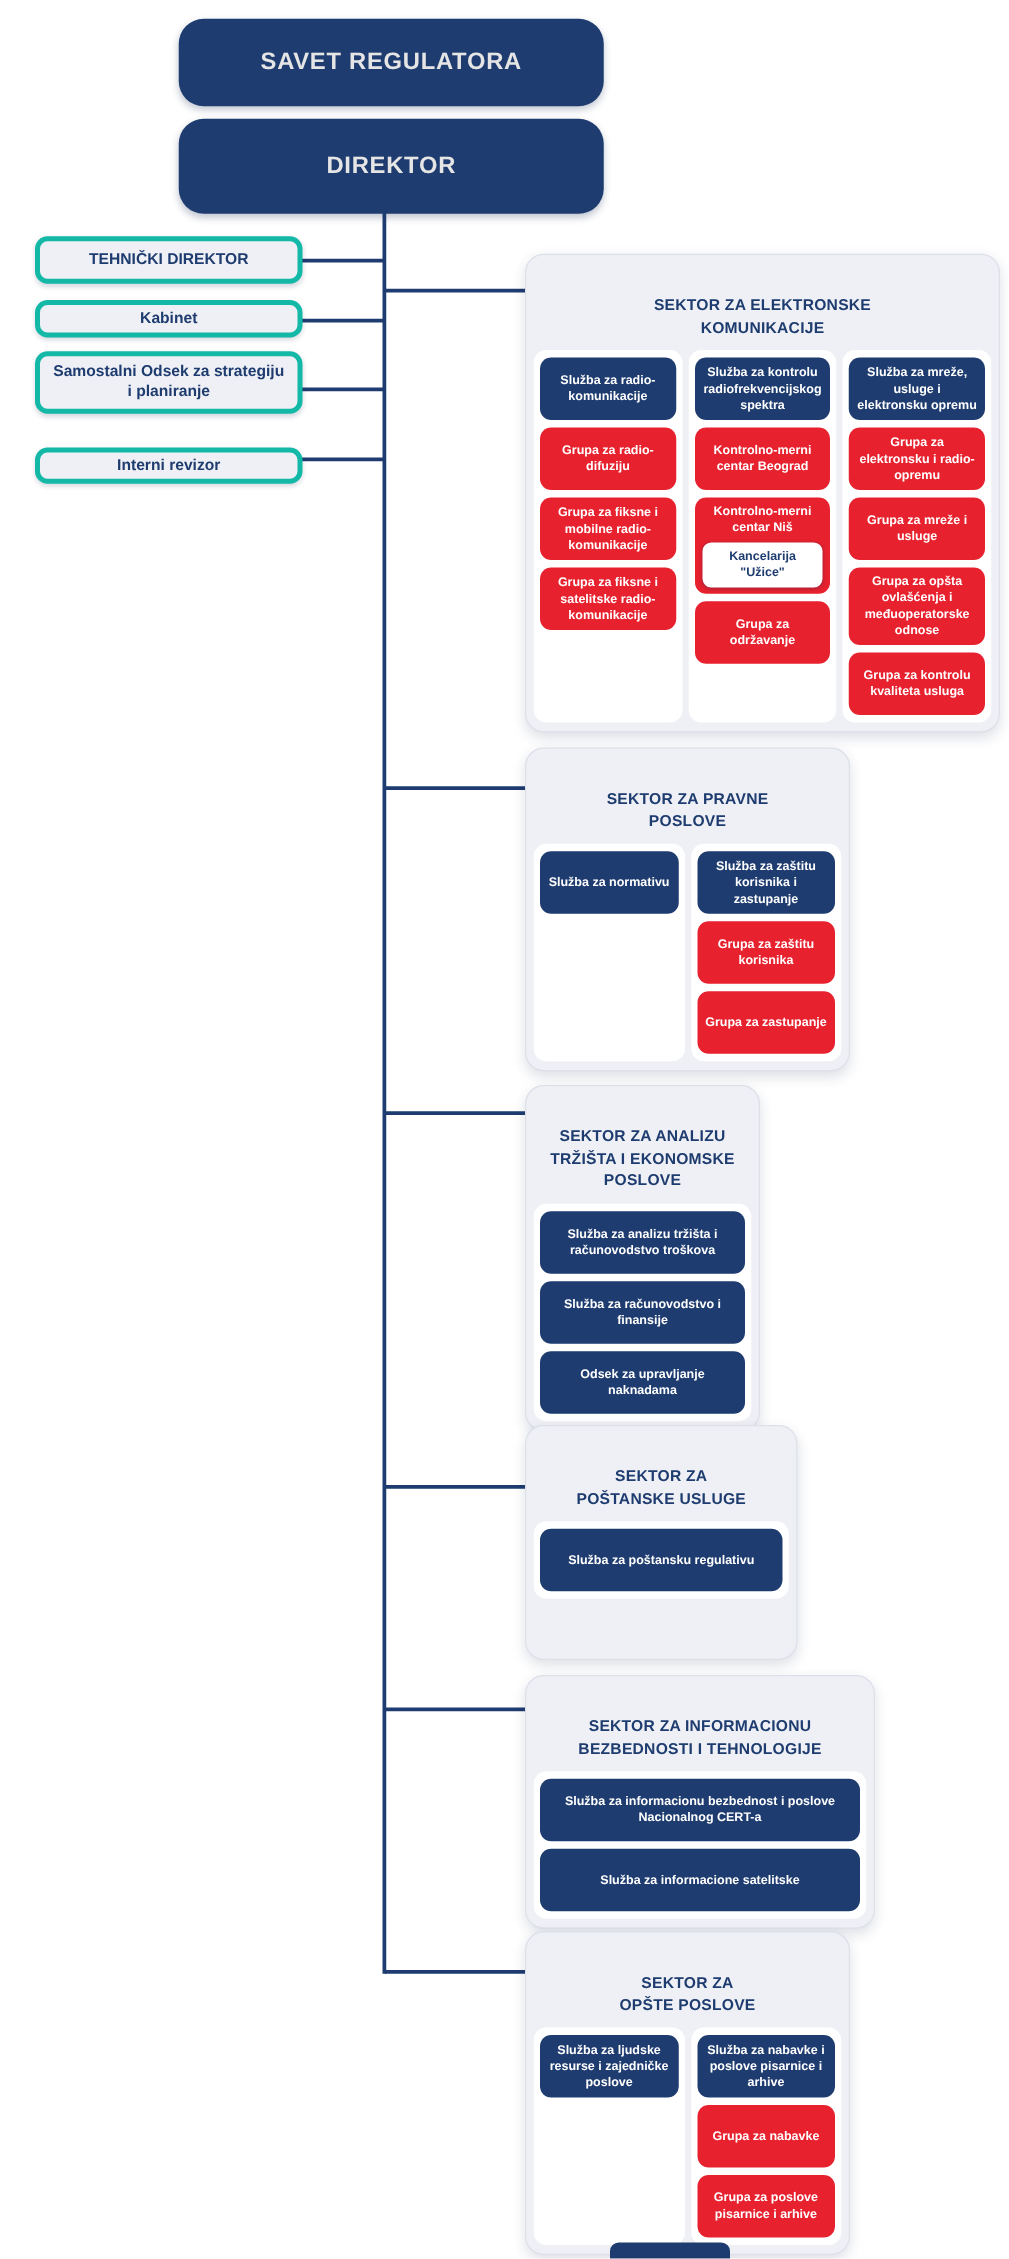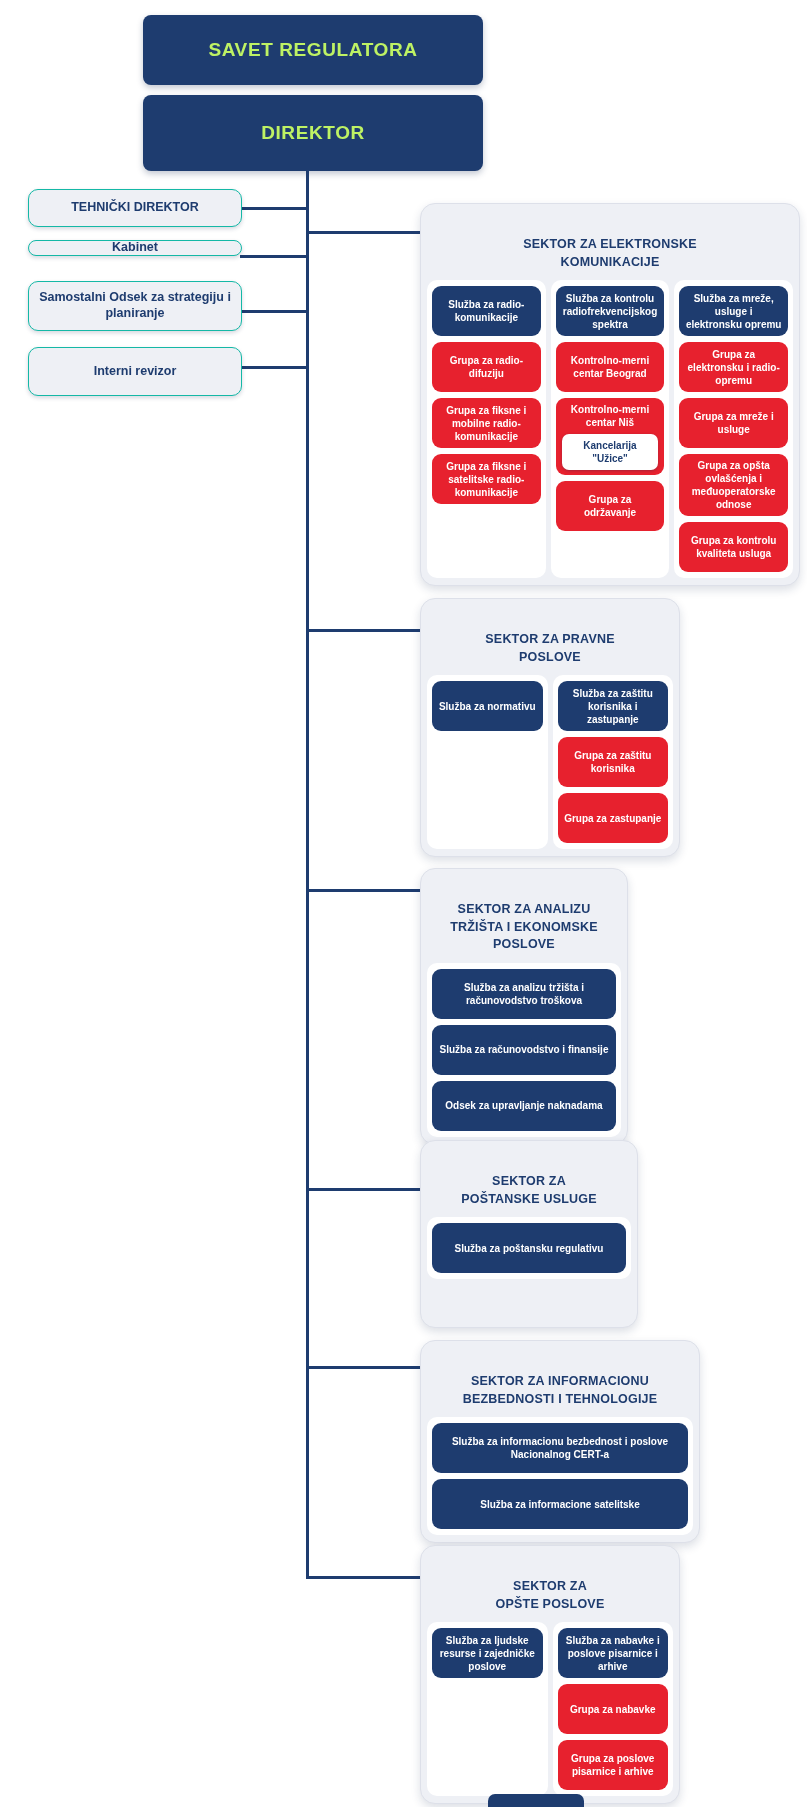--- a/index.html
+++ b/index.html
@@ -1,20 +1,20 @@
 <!DOCTYPE html>
 <html style="--navy: #1e3c6f; --red: #e7212e;"><head>
 <meta charset="utf-8">
 <style>
   html,body{margin:0;padding:0;background:#ffffff;}
   #canvas{position:relative;width:807px;height:1807px;background:#ffffff;overflow:hidden;
           font-family:"Liberation Sans", sans-serif;}
 
   
-  .topbox{position:absolute;background:var(--navy);color:#bef264;border-radius:8px;
+  .topbox{position:absolute;background:var(--navy);color:#e5e5e5;border-radius:20px;
           display:flex;align-items:center;justify-content:center;font-weight:bold;
           font-size:19px;letter-spacing:.6px;box-shadow:0 3px 6px rgba(20,40,80,.25);}
   #savet{left:143px;top:15px;width:340px;height:70px;}
   #direktor{left:143px;top:95px;width:340px;height:76px;}
 
   
   .line{position:absolute;background:var(--navy);}
   .hline{height:3px;}
   #trunk{left:306px;top:157px;width:3px;height:1422px;}
   #cl0{left:240px;top:207px;width:68px}
@@ -23,35 +23,35 @@
   #cl3{left:240px;top:366px;width:68px}
   #cs1{left:308px;top:231px;width:113px}
   #cs2{left:308px;top:629px;width:113px}
   #cs3{left:308px;top:889px;width:113px}
   #cs4{left:308px;top:1188px;width:113px}
   #cs5{left:308px;top:1366px;width:113px}
   #cs6{left:308px;top:1576px;width:113px}
 
   
   .leftbox{position:absolute;left:28px;width:214px;background:#eef0f5;
-           border:1px solid #14b8a6;border-radius:10px;display:flex;align-items:center;
+           border:4px solid #14b8a6;border-radius:10px;display:flex;align-items:center;
            justify-content:center;text-align:center;color:var(--navy);font-weight:bold;
            font-size:12.5px;line-height:1.25;box-shadow:0 2px 4px rgba(20,40,80,.18);
            padding:2px 10px;box-sizing:border-box;}
   .lb0{top:189px;height:38px}
-  .lb1{top:240px;height:16px}
+  .lb1{top:240px;height:30px}
   .lb2{top:281px;height:50px}
-  .lb3{top:347px;height:49px}
+  .lb3{top:358px;height:29px}
 
   
   .sector{position:absolute;background:#eef0f5;border:1px solid #dde0e9;border-radius:15px;
           box-shadow:0 4px 10px rgba(20,40,80,.15);padding:30px 6px 7px;box-sizing:border-box;}
   .s1{left:420px;top:203px;width:380px;min-height:372px;}
   .s2{left:420px;top:598px;width:260px;min-height:245px;}
-  .s3{left:420px;top:868px;width:208px;min-height:254px;}
+  .s3{left:420px;top:868px;width:188px;min-height:254px;}
   .s4{left:420px;top:1140px;width:218px;min-height:188px;}
   .s5{left:420px;top:1340px;width:280px;min-height:182px;}
   .s6{left:420px;top:1545px;width:260px;min-height:248px;}
 
   .sec-title{color:var(--navy);font-weight:bold;font-size:12.5px;line-height:1.4;
              text-align:center;padding:2px 4px 9px;letter-spacing:.2px;}
   .cols{display:flex;gap:5px;align-items:stretch;justify-content:center;}
   .panel{background:#ffffff;border-radius:10px;padding:6px 5px;flex:1;display:flex;
          flex-direction:column;gap:6px;min-width:0;}
   .box{border-radius:9px;color:#fff;font-size:10px;font-weight:bold;line-height:1.3;

